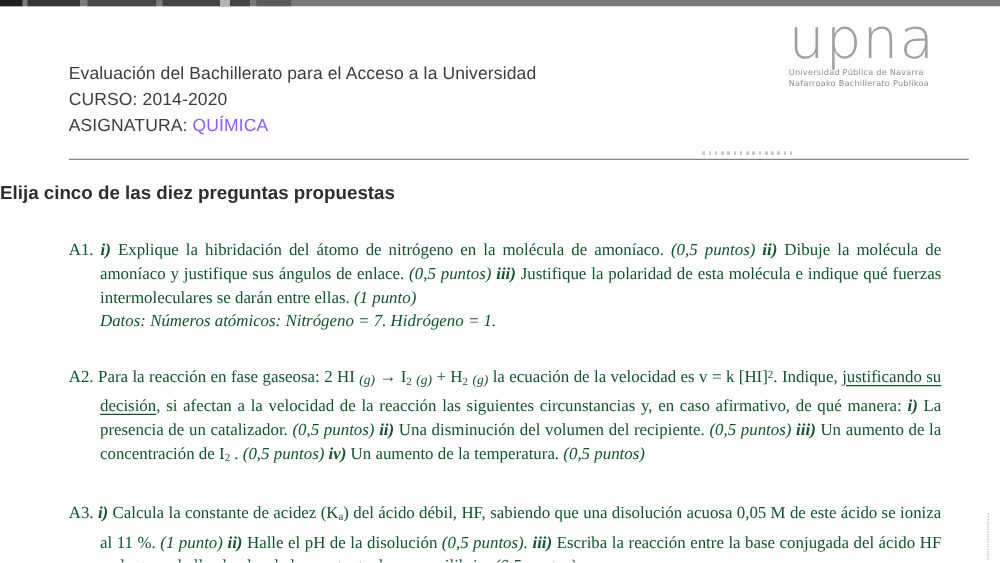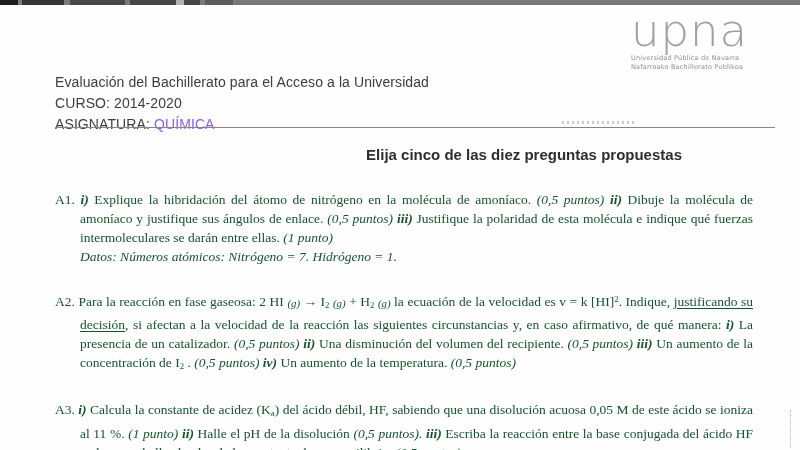--- a/index.html
+++ b/index.html
@@ -10,40 +10,40 @@
   
   .scan-bar{position:absolute;top:0;left:0;width:800px;height:5px;background:#7a7a7a;}
   .scan-bar .p1{position:absolute;top:0;left:0;width:18px;height:5px;background:#1e1e1e;}
   .scan-bar .p2{position:absolute;top:0;left:22px;width:42px;height:5px;background:#2a2a2a;opacity:.85;}
   .scan-bar .p3{position:absolute;top:0;left:70px;width:55px;height:5px;background:#383838;opacity:.75;}
   .scan-bar .p4{position:absolute;top:0;left:130px;width:70px;height:5px;background:#2f2f2f;opacity:.7;}
   .scan-bar .p5{position:absolute;top:0;left:205px;width:28px;height:5px;background:#474747;opacity:.6;}
   .scan-bar .p6{position:absolute;top:0;left:176px;width:8px;height:5px;background:#cfcfcf;opacity:.8;}
   
   .header{
-    position:absolute;left:55px;top:72px;
+    position:absolute;left:55px;top:48px;
     font-family:"Liberation Sans","DejaVu Sans",sans-serif;
     font-size:14px;line-height:21px;color:#3d3d3d;letter-spacing:.1px;
   }
   .header .bold{font-weight:normal;color:#8b5cf6;}
   
   .logo{position:absolute;left:631px;top:8px;width:150px;
     font-family:"DejaVu Sans","Liberation Sans",sans-serif;}
   .logo .wordmark{font-size:45px;line-height:46px;font-weight:300;color:#a0a0a0;letter-spacing:1px;}
   .logo .sub{font-size:6.5px;line-height:8.5px;color:#8e8e8e;letter-spacing:.2px;}
   .logo .sub:first-of-type{margin-top:4px;}
   
   .rule{position:absolute;left:55px;top:127px;width:720px;height:1px;background:#858585;}
   .smudge{position:absolute;left:562px;top:121px;width:72px;height:3px;opacity:.45;
     background:repeating-linear-gradient(90deg,#8d8d8d 0 2px,transparent 2px 5px);filter:blur(.4px);}
   .edge-dots{position:absolute;right:9px;bottom:2px;height:38px;width:0;
     border-left:1px dotted #9a9a9a;opacity:.7;}
   
   .title{
-    position:absolute;left:0;top:146px;width:682px;text-align:right;
+    position:absolute;left:0;top:146px;width:682px;text-align:left;
     font-family:"Liberation Sans","DejaVu Sans",sans-serif;
     font-size:15px;font-weight:bold;color:#2e2e2e;
   }
   
   .questions{position:absolute;left:55px;top:190px;width:698px;}
   .q{
     margin:0 0 24px 0;padding-left:25px;text-indent:-25px;
     font-size:13.5px;line-height:19px;text-align:justify;color:#14532d;
   }
   .sg-b{font-weight:bold;}

